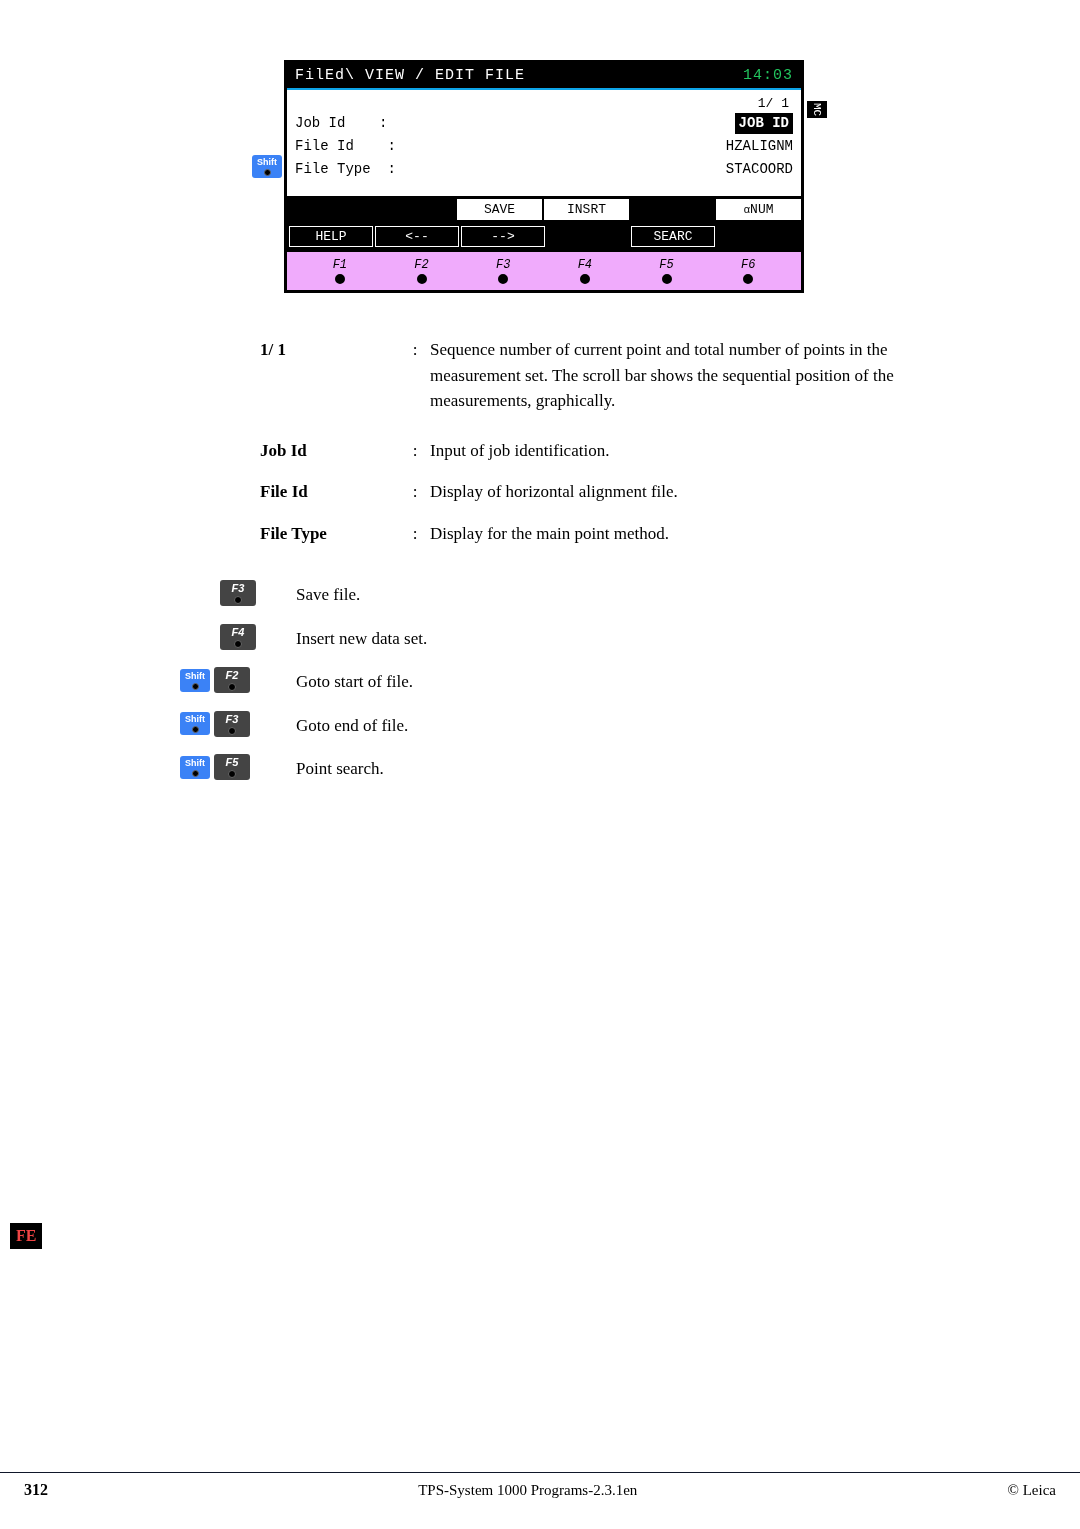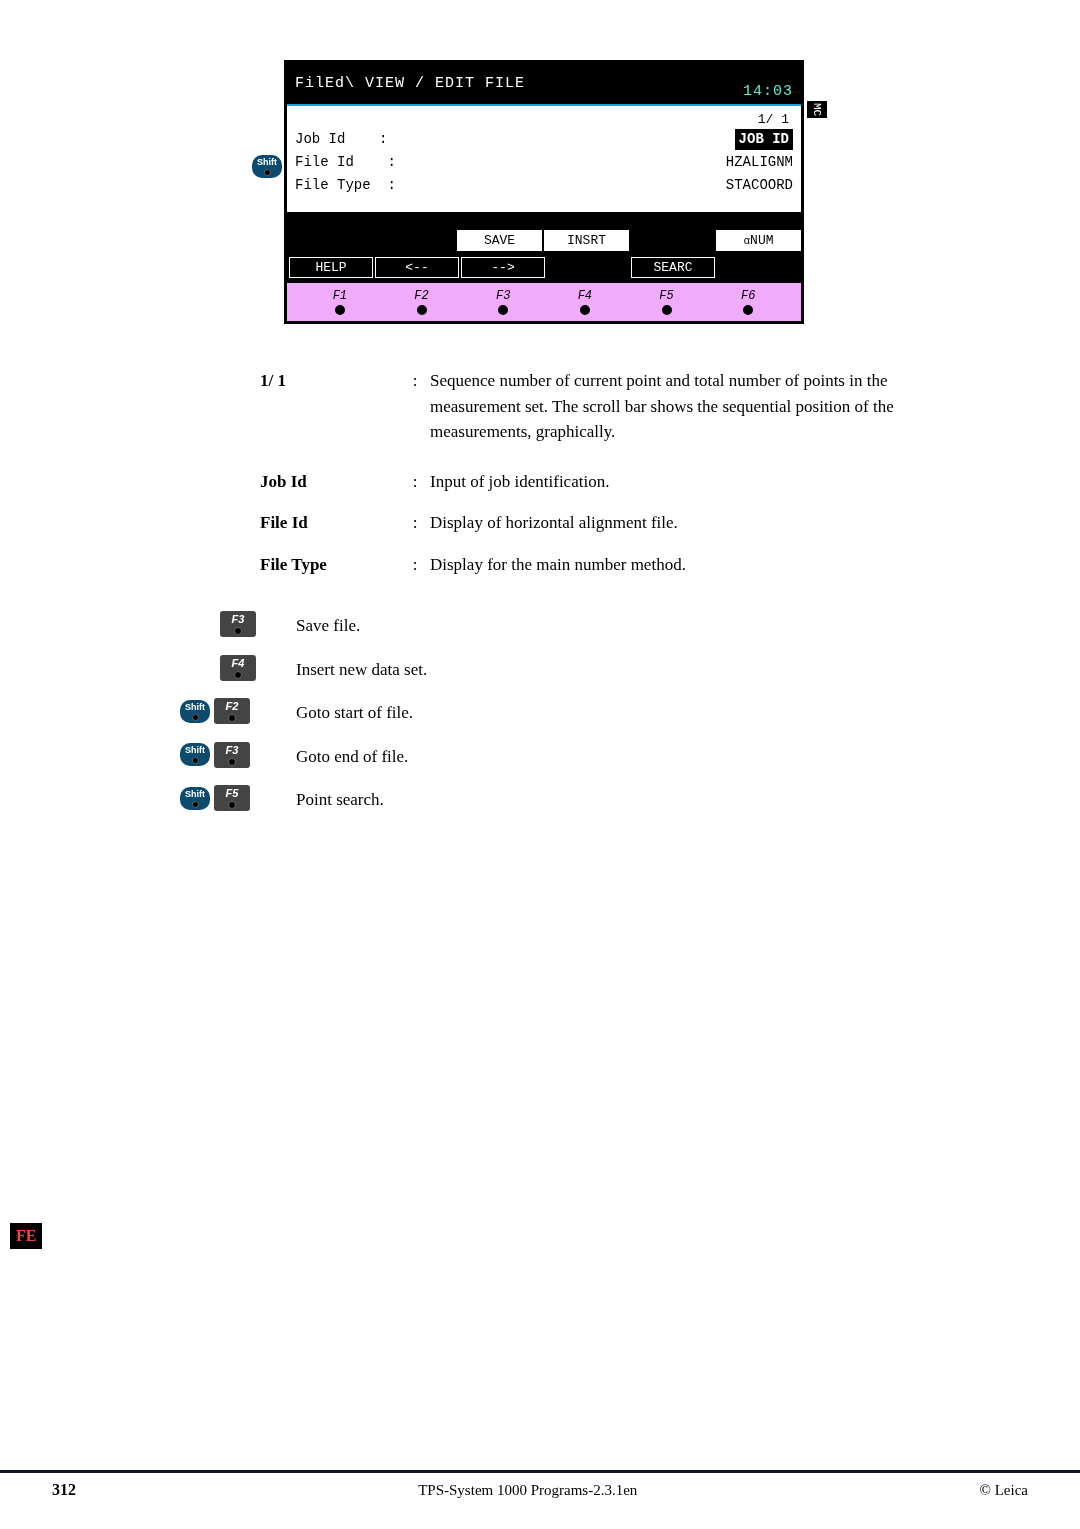--- a/index.html
+++ b/index.html
@@ -38,21 +38,21 @@
       display: flex;
       justify-content: space-between;
       align-items: center;
       padding: 4px 8px;
       border-bottom: 2px solid #0ea5e9;
       font-size: 15px;
       letter-spacing: 1px;
     }
 
     .screen-title-left { color: #fff; }
-    .screen-title-right { color: #5eead4; margin-top: 16px; }
+    .screen-title-right { color: #22c55e; }
 
     .screen-body {
       background: #fff;
       padding: 6px 8px;
       color: #000;
       font-family: 'Courier New', Courier, monospace;
       font-size: 14px;
     }
 
     .screen-row {
@@ -75,21 +75,20 @@
       font-size: 13px;
       padding-right: 4px;
       margin-bottom: 2px;
     }
 
     .screen-function-row {
       background: #000;
       display: flex;
       padding: 3px 0;
       gap: 2px;
-      margin-top: 15px;
     }
 
     .fn-btn {
       background: #000;
       color: #fff;
       border: 1px solid #fff;
       padding: 2px 8px;
       font-family: 'Courier New', Courier, monospace;
       font-size: 13px;
       flex: 1;
@@ -250,23 +249,23 @@
       border-radius: 50%;
       background: #000;
       border: 1px solid #666;
       margin-top: 2px;
     }
 
     .shift-badge {
       display: inline-flex;
       flex-direction: column;
       align-items: center;
-      background: #0c4a6e;
-      color: #fff;
-      border-radius: 10px;
+      background: #3b82f6;
+      color: #fff;
+      border-radius: 3px;
       padding: 2px 5px;
       font-family: Arial, sans-serif;
       font-size: 9px;
       font-weight: bold;
       min-width: 28px;
     }
 
     .shift-badge .sh-dot {
       width: 7px;
       height: 7px;
@@ -284,22 +283,22 @@
 
     
     .page-footer {
       position: absolute;
       bottom: 30px;
       left: 0;
       right: 0;
       display: flex;
       justify-content: space-between;
       align-items: center;
-      padding: 0 52px;
-      border-top: 3px solid #0f172a;
+      padding: 0 24px;
+      border-top: 1px solid #0f172a;
       padding-top: 8px;
       font-size: 15px;
     }
 
     .footer-page {
       font-weight: bold;
       font-size: 16px;
     }
 
     .footer-title {
@@ -463,21 +462,21 @@
         <td class="desc-label">File Id</td>
         <td class="desc-colon">:</td>
         <td class="desc-text">Display of horizontal alignment file.</td>
       </tr>
       <tr>
             <td colspan="3" style="height:8px;"></td>
           </tr>
       <tr>
         <td class="desc-label">File Type</td>
         <td class="desc-colon">:</td>
-        <td class="desc-text">Display for the main number method.</td>
+        <td class="desc-text">Display for the main point method.</td>
       </tr>
     </tbody>
       </table>
   </div>
 
   <div class="fkey-legend">
 
     <div class="fkey-legend-item">
       <div class="fkey-badge-group">
         <div style="width:36px;"></div>

